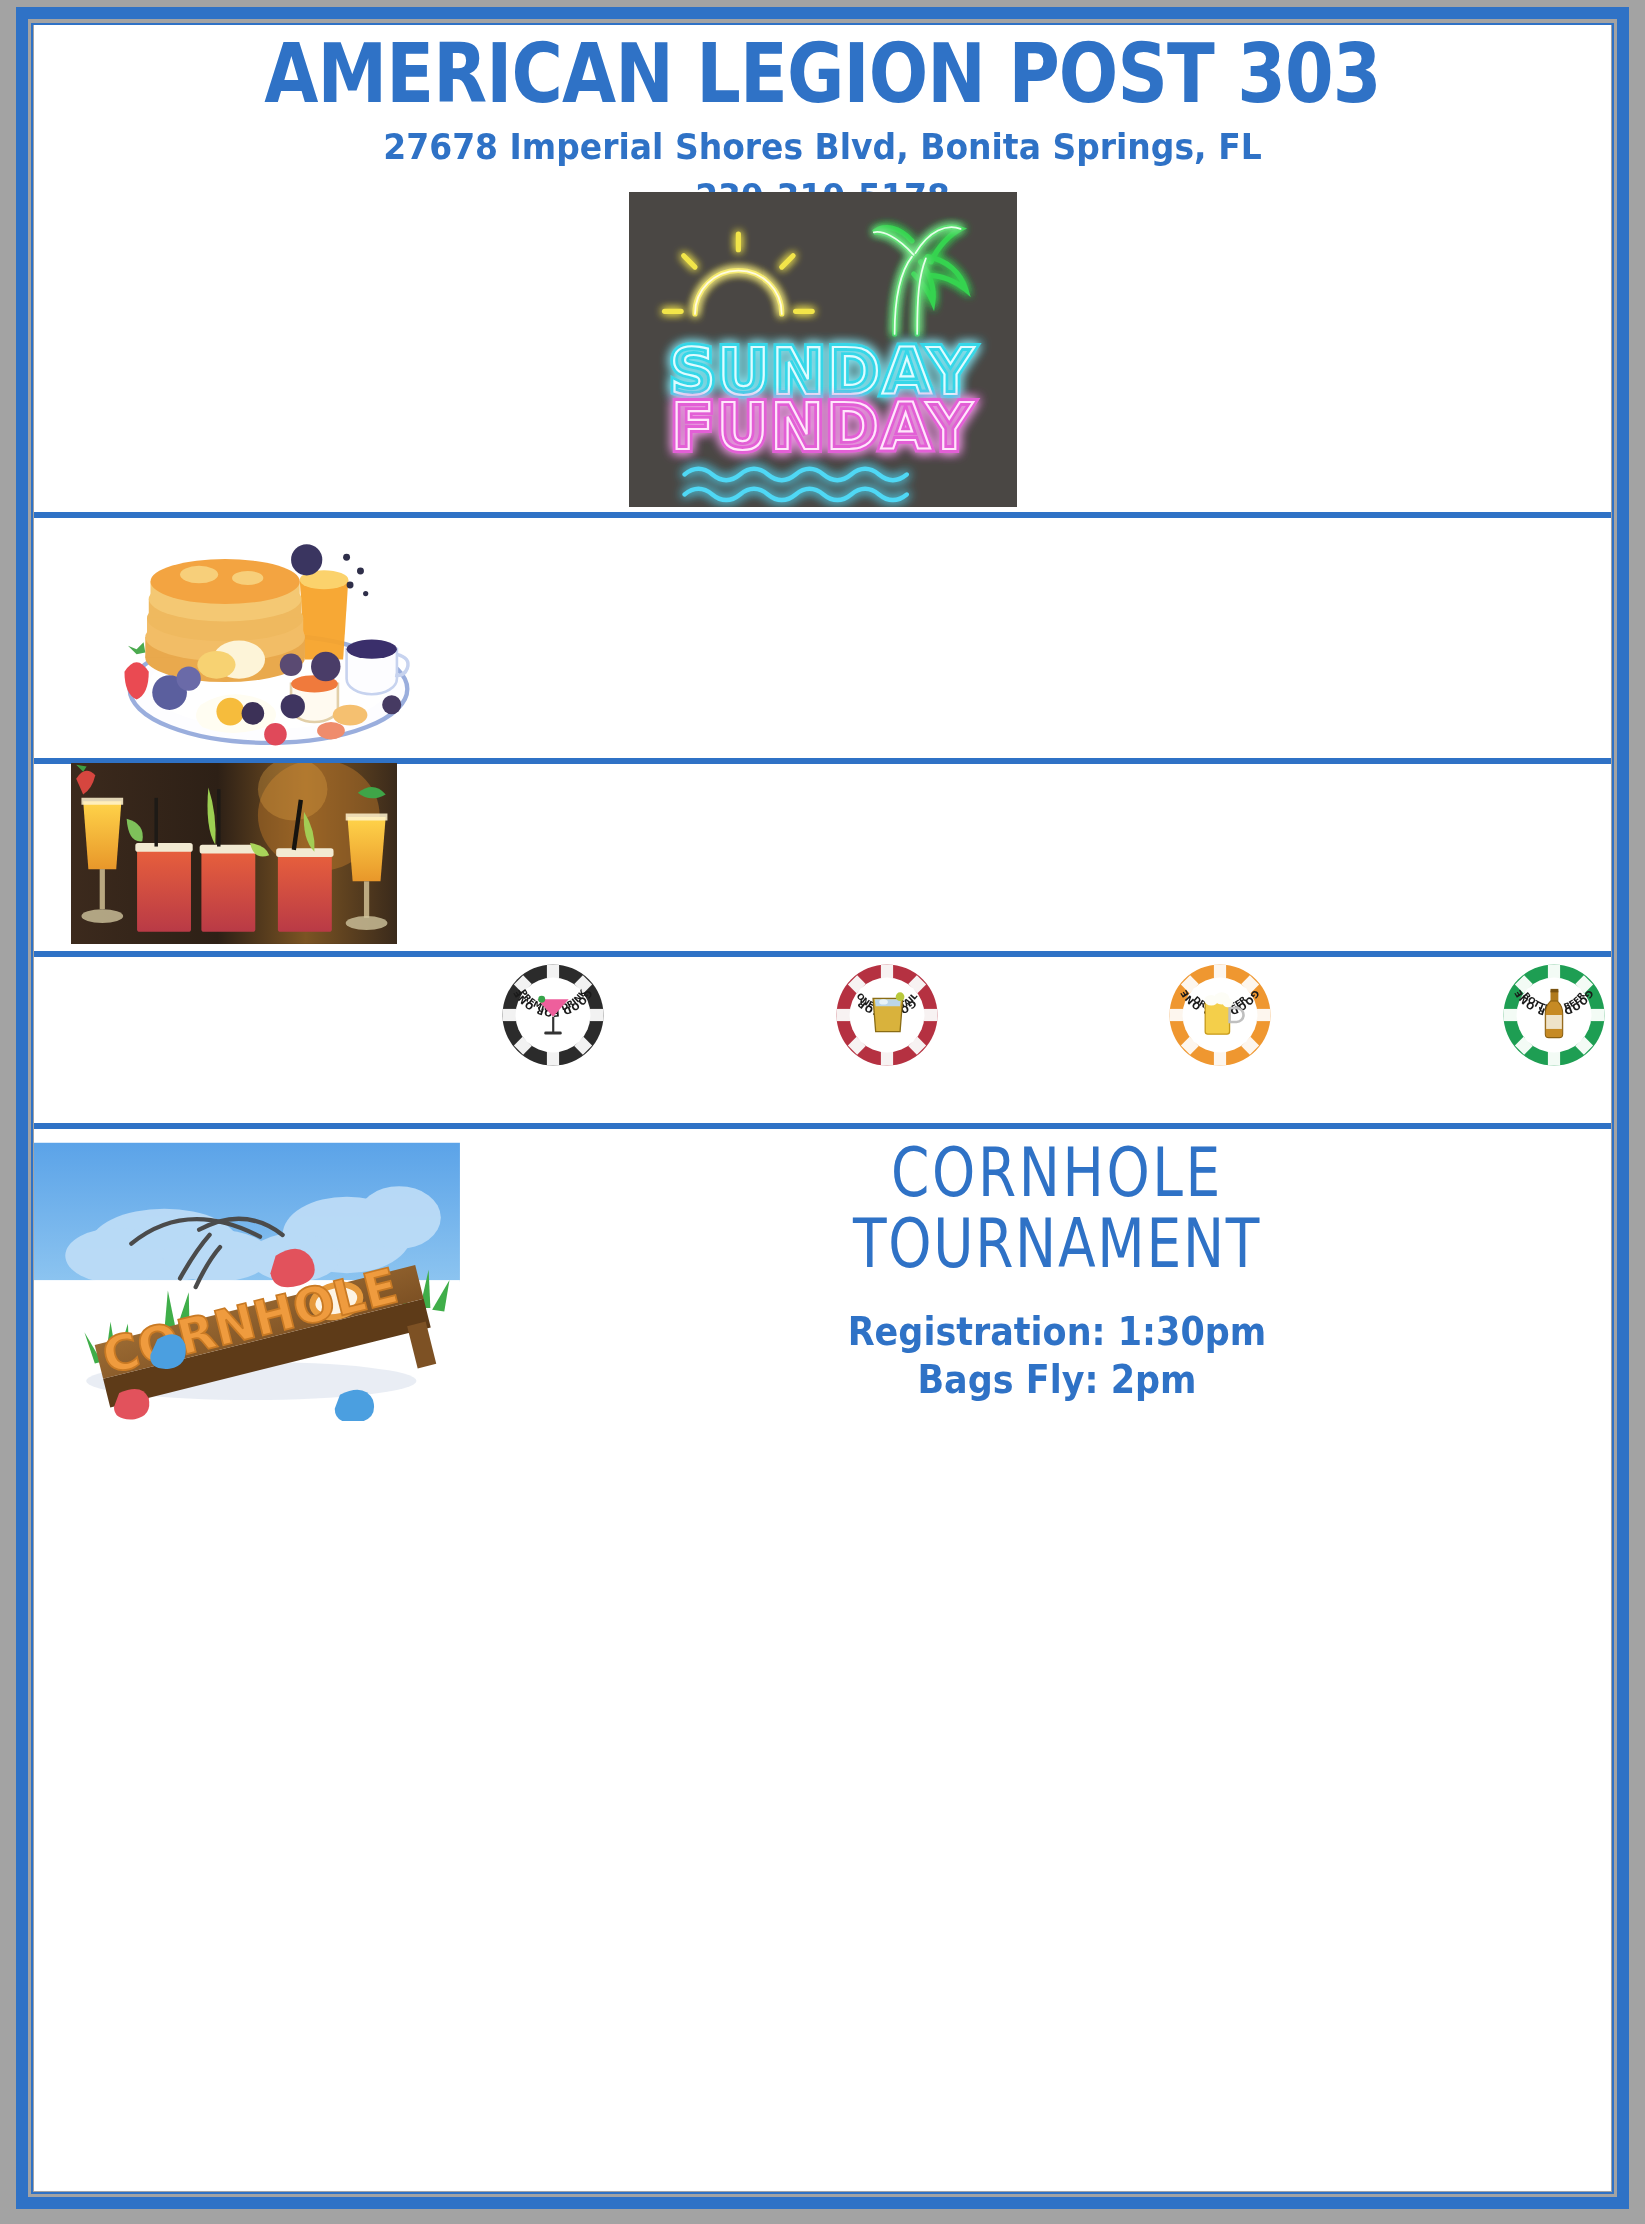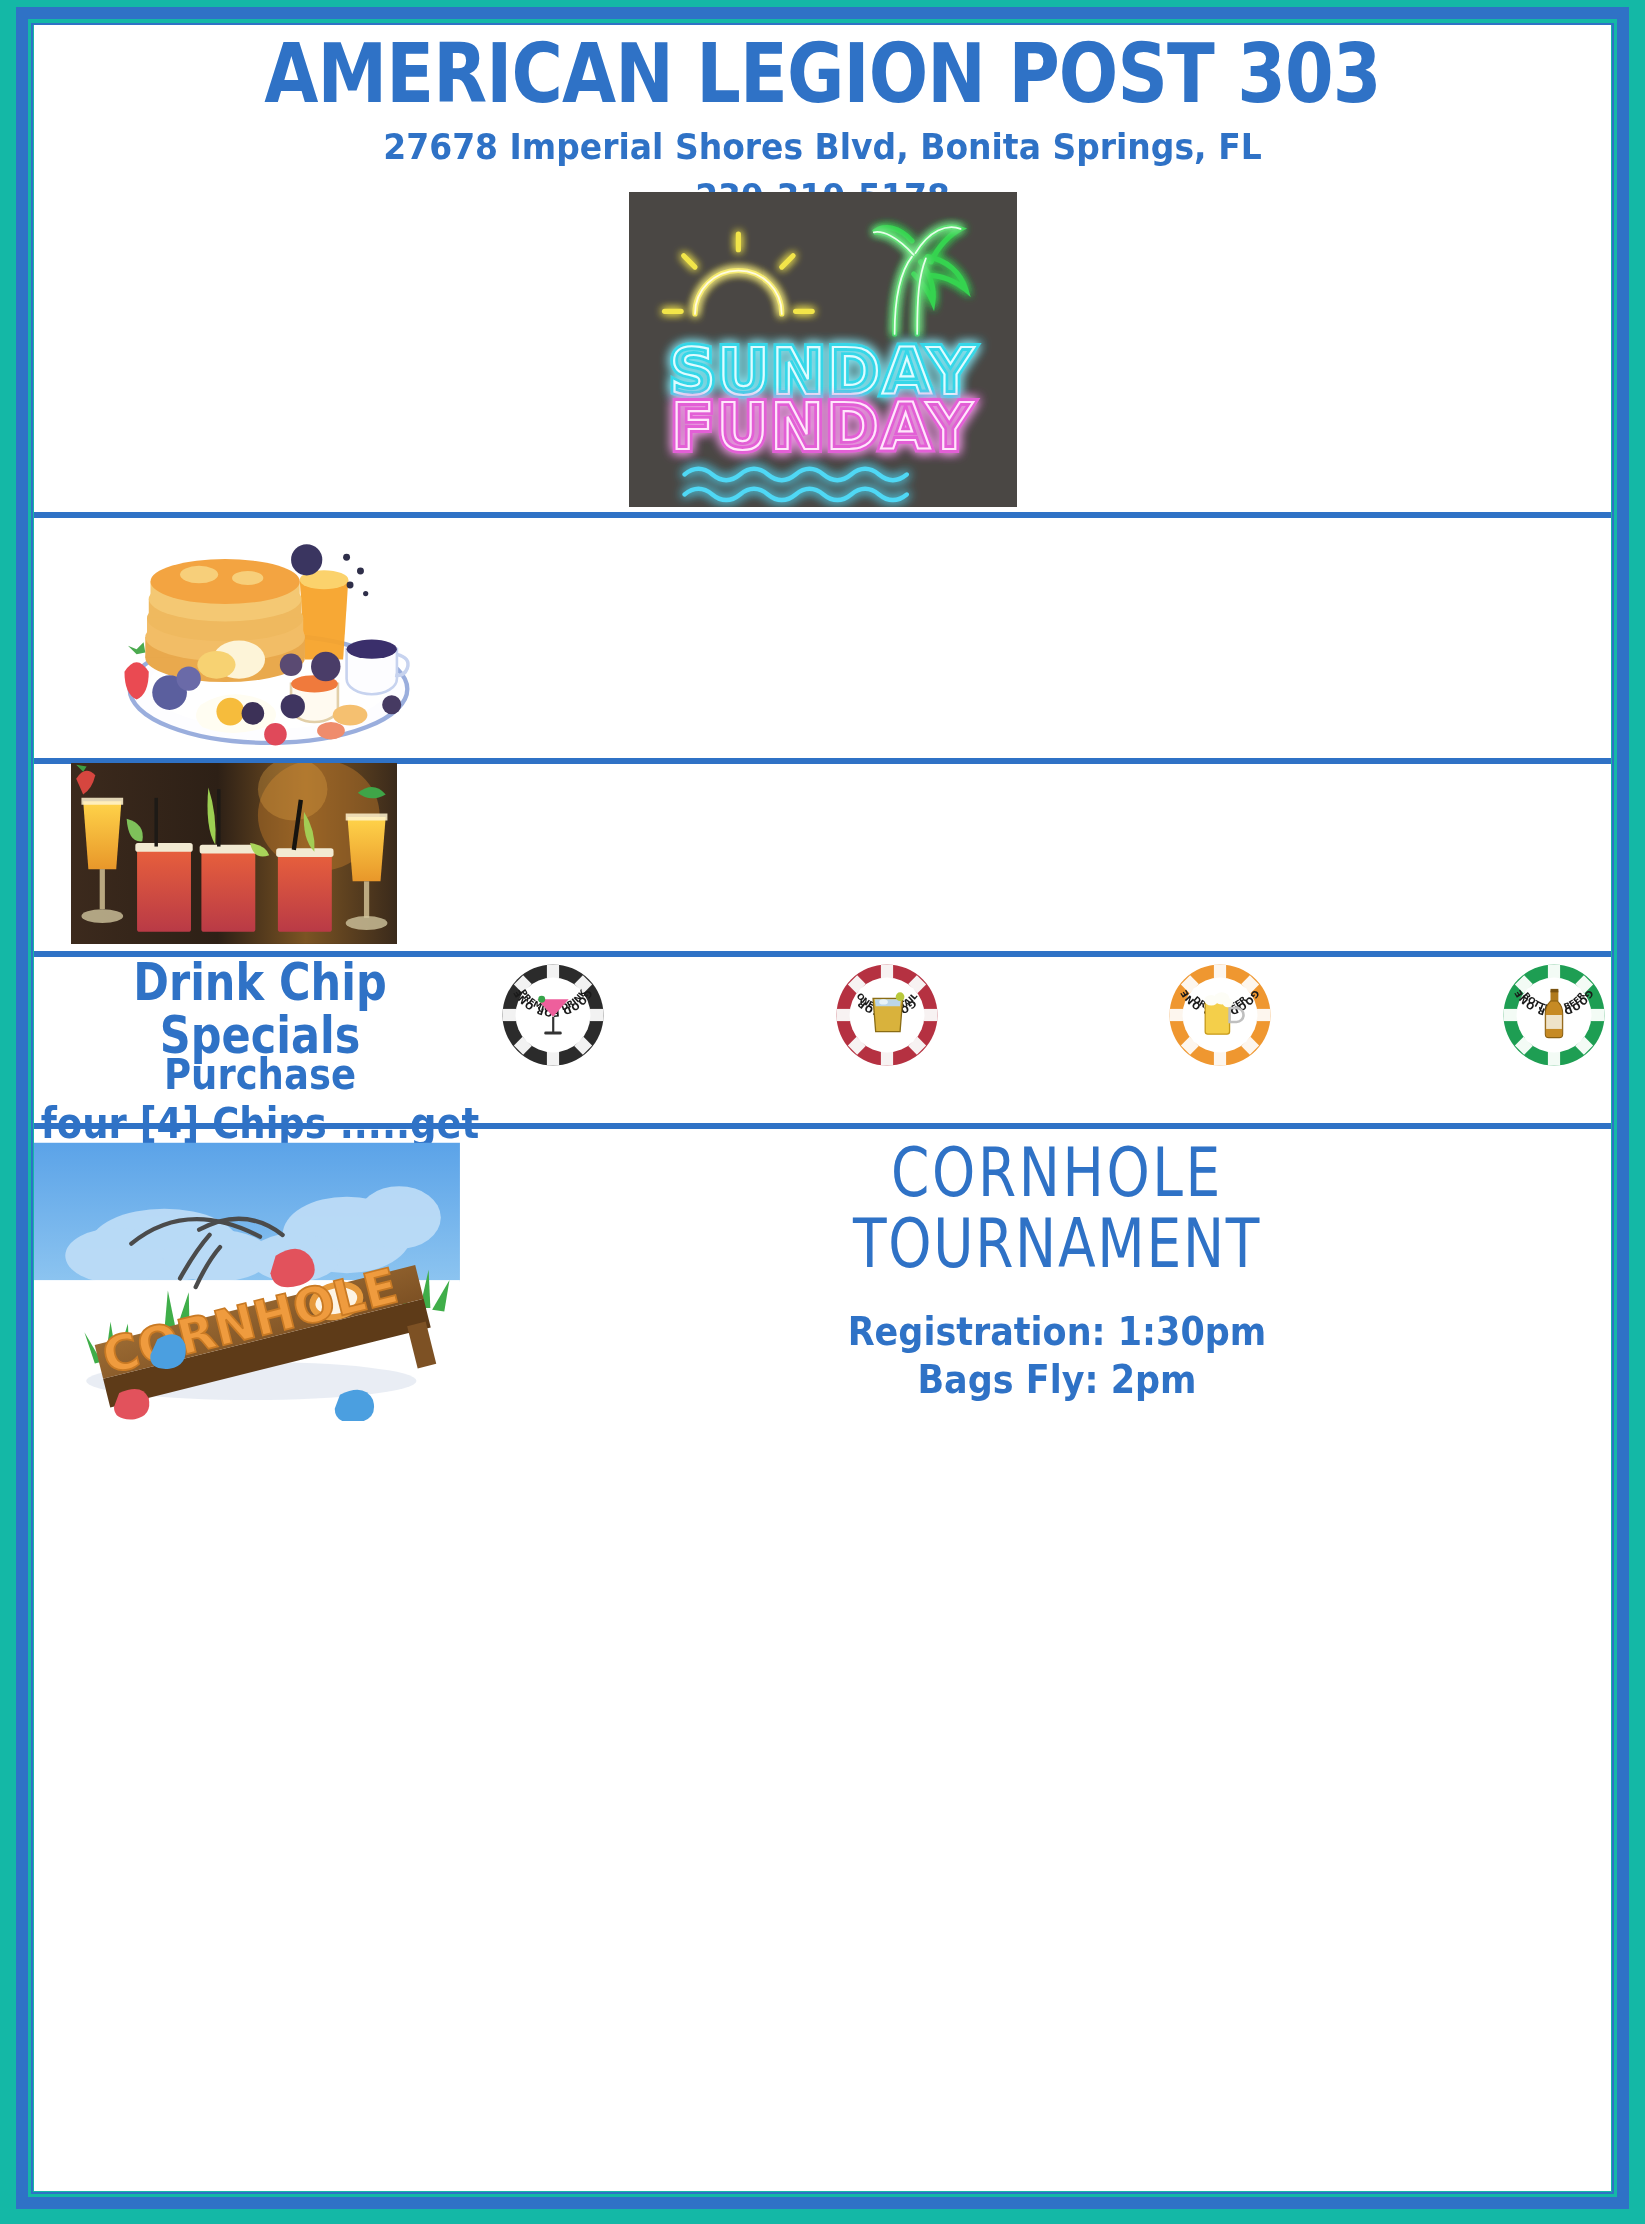--- a/index.html
+++ b/index.html
@@ -6,21 +6,21 @@
   body{
     width:1645px;height:2225px;
     font-family:"Liberation Sans", sans-serif;
     overflow:hidden;
     position:relative;
   }
 
   
   .page{
     position:absolute; inset:0;
-    background:#14b8a6;
+    background:#a3a3a3;
     box-sizing:border-box;
     padding:27px 12px 12px 12px;
   }
   .frame-outer{
     position:absolute;
     left:15.6px; top:7px; right:15.6px; bottom:15.6px;
     border:12px solid #2f72c6;
     box-sizing:border-box;
   }
   .frame-inner{
@@ -391,26 +391,20 @@
           <path d="M330 34 q18 -14 32 2 q-18 10 -32 -2z" fill="#3fa548"></path>
         </svg>
       </div>
 
     </div>
 
     <div class="divider" style="top:926px;"></div>
 
     <div class="sec-chips">
 
-      <div class="chips-text">
-        <div class="ch-l1">Drink Chip Specials</div>
-        <div class="ch-l2">Purchase</div>
-        <div class="ch-l3">four [4] Chips .....get</div>
-        <div class="ch-l4">FIVE [5] Chips</div>
-      </div>
 
       <div class="chips-row">
 
         <svg class="chip" viewBox="0 0 124 124" xmlns="http://www.w3.org/2000/svg">
           <defs>
             <path id="tp1" d="M 62 112 m -44 0 a 44 44 0 1 1 88 0" transform="rotate(180 62 62)"></path>
             <path id="bt1" d="M 62 14 m -44 0 a 44 44 0 1 0 88 0"></path>
           </defs>
           <circle cx="62" cy="62" r="58" fill="#2b2b2b"></circle>
           <g fill="#f2f2f2">

